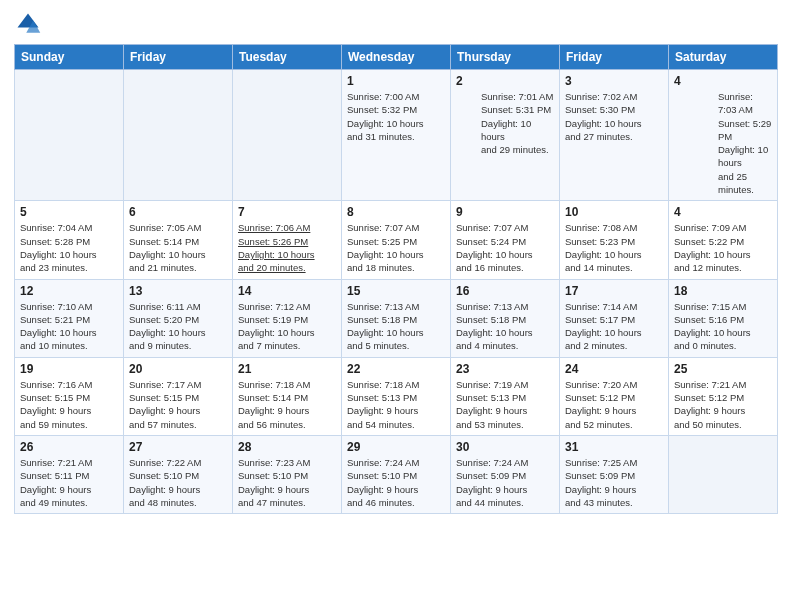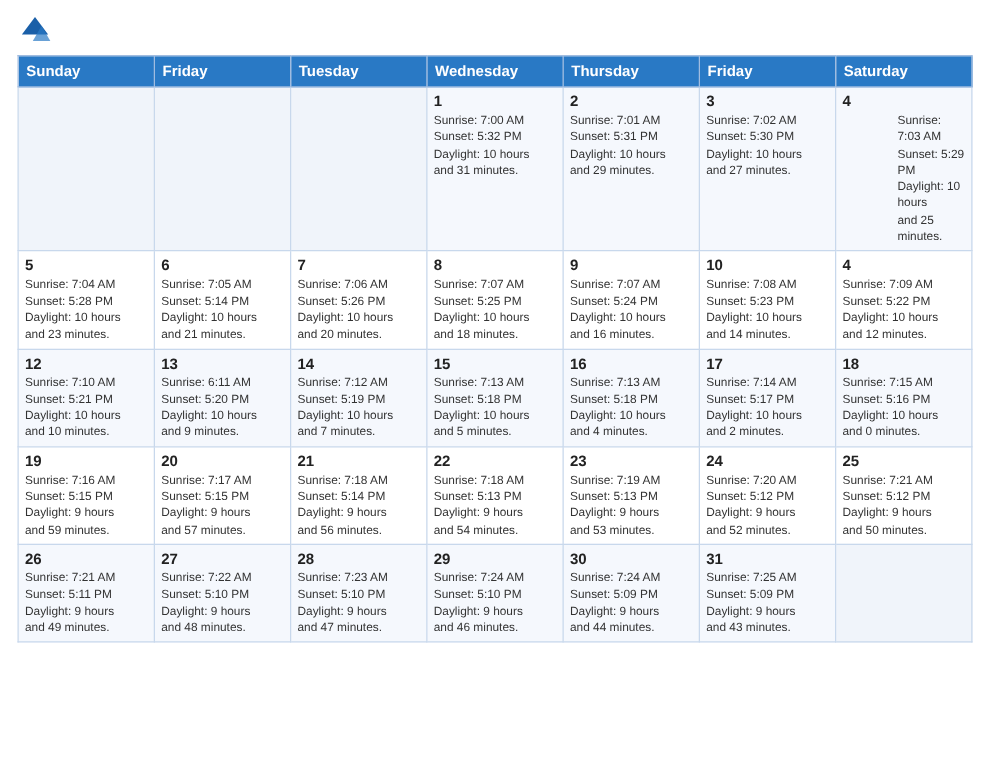--- a/index.html
+++ b/index.html
@@ -144,21 +144,21 @@
           <td class="empty-cell"></td>
           <td>
             <span class="day-num">1</span>
             <div class="day-info" style="white-space: pre-line;">Sunrise: 7:00 AM
 Sunset: 5:32 PM
 Daylight: 10 hours
 and 31 minutes.</div>
           </td>
           <td>
             <span class="day-num">2</span>
-            <div class="day-info" style="white-space: pre-line;">Sunrise: 7:01 AM
+            <div class="day-info" style="white-space: pre-line; margin-left: 25px;">Sunrise: 7:01 AM
 Sunset: 5:31 PM
 Daylight: 10 hours
 and 29 minutes.</div>
           </td>
           <td>
             <span class="day-num">3</span>
             <div class="day-info" style="white-space: pre-line;">Sunrise: 7:02 AM
 Sunset: 5:30 PM
 Daylight: 10 hours
 and 27 minutes.</div>
@@ -181,21 +181,21 @@
           </td>
           <td>
             <span class="day-num">6</span>
             <div class="day-info" style="white-space: pre-line;">Sunrise: 7:05 AM
 Sunset: 5:14 PM
 Daylight: 10 hours
 and 21 minutes.</div>
           </td>
           <td>
             <span class="day-num">7</span>
-            <div class="day-info" style="white-space: pre-line;">Sunrise: 7:06 AM
+            <div class="day-info" style="white-space: pre-line; text-decoration: underline;">Sunrise: 7:06 AM
 Sunset: 5:26 PM
 Daylight: 10 hours
 and 20 minutes.</div>
           </td>
           <td>
             <span class="day-num">8</span>
             <div class="day-info" style="white-space: pre-line;">Sunrise: 7:07 AM
 Sunset: 5:25 PM
 Daylight: 10 hours
 and 18 minutes.</div>

